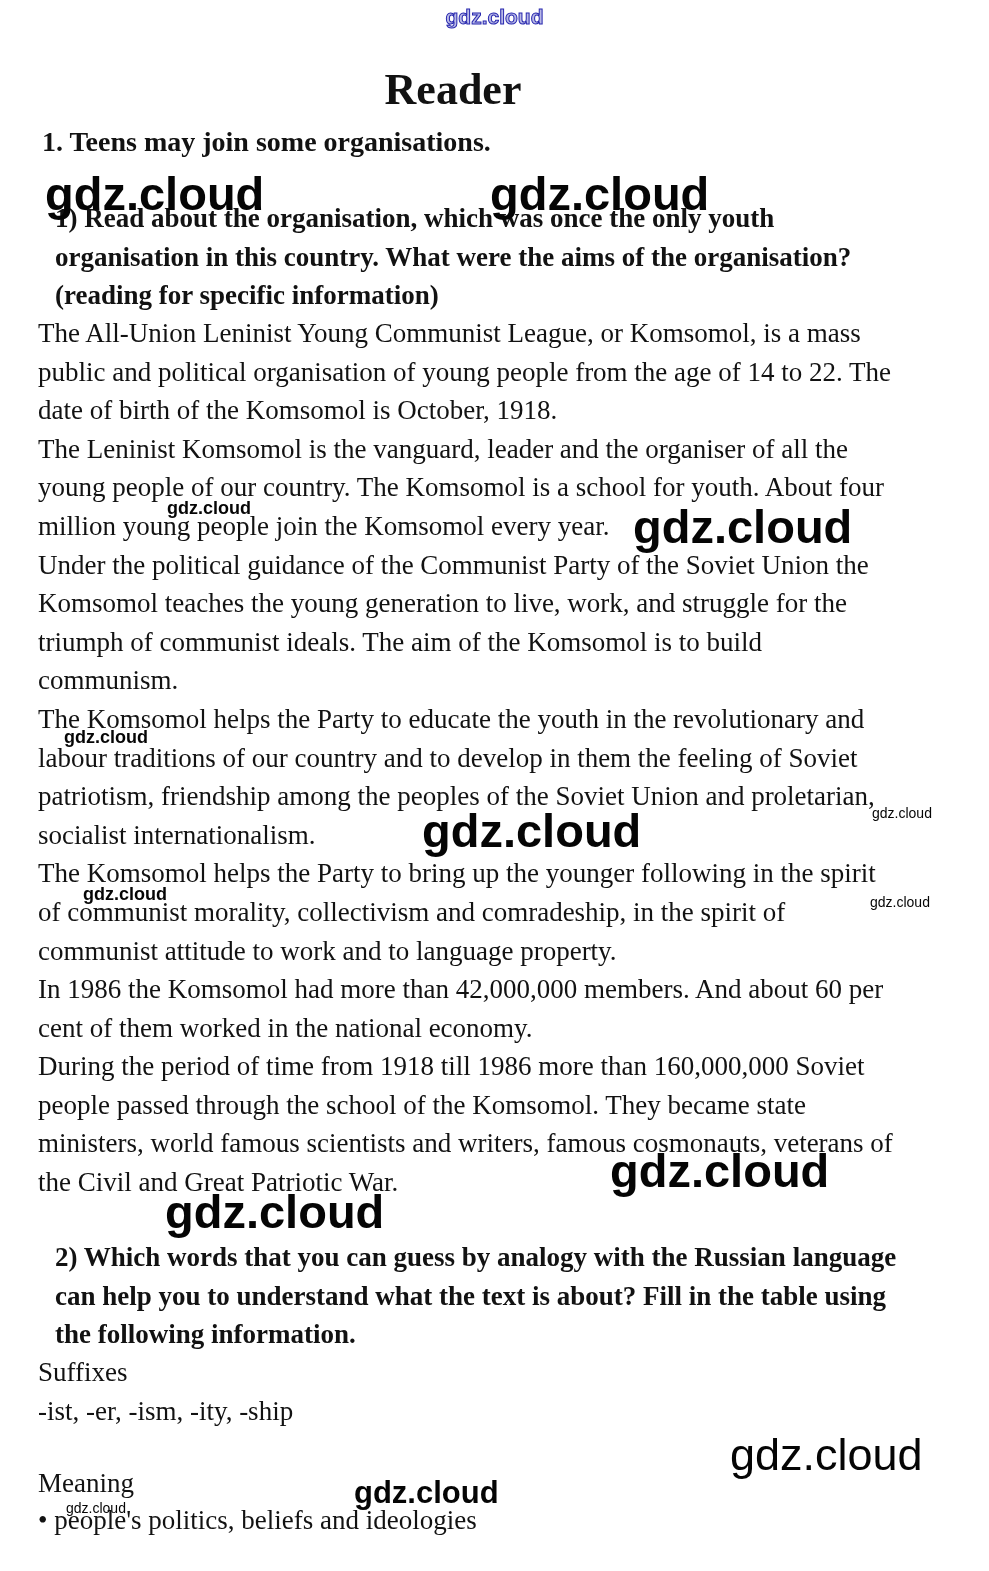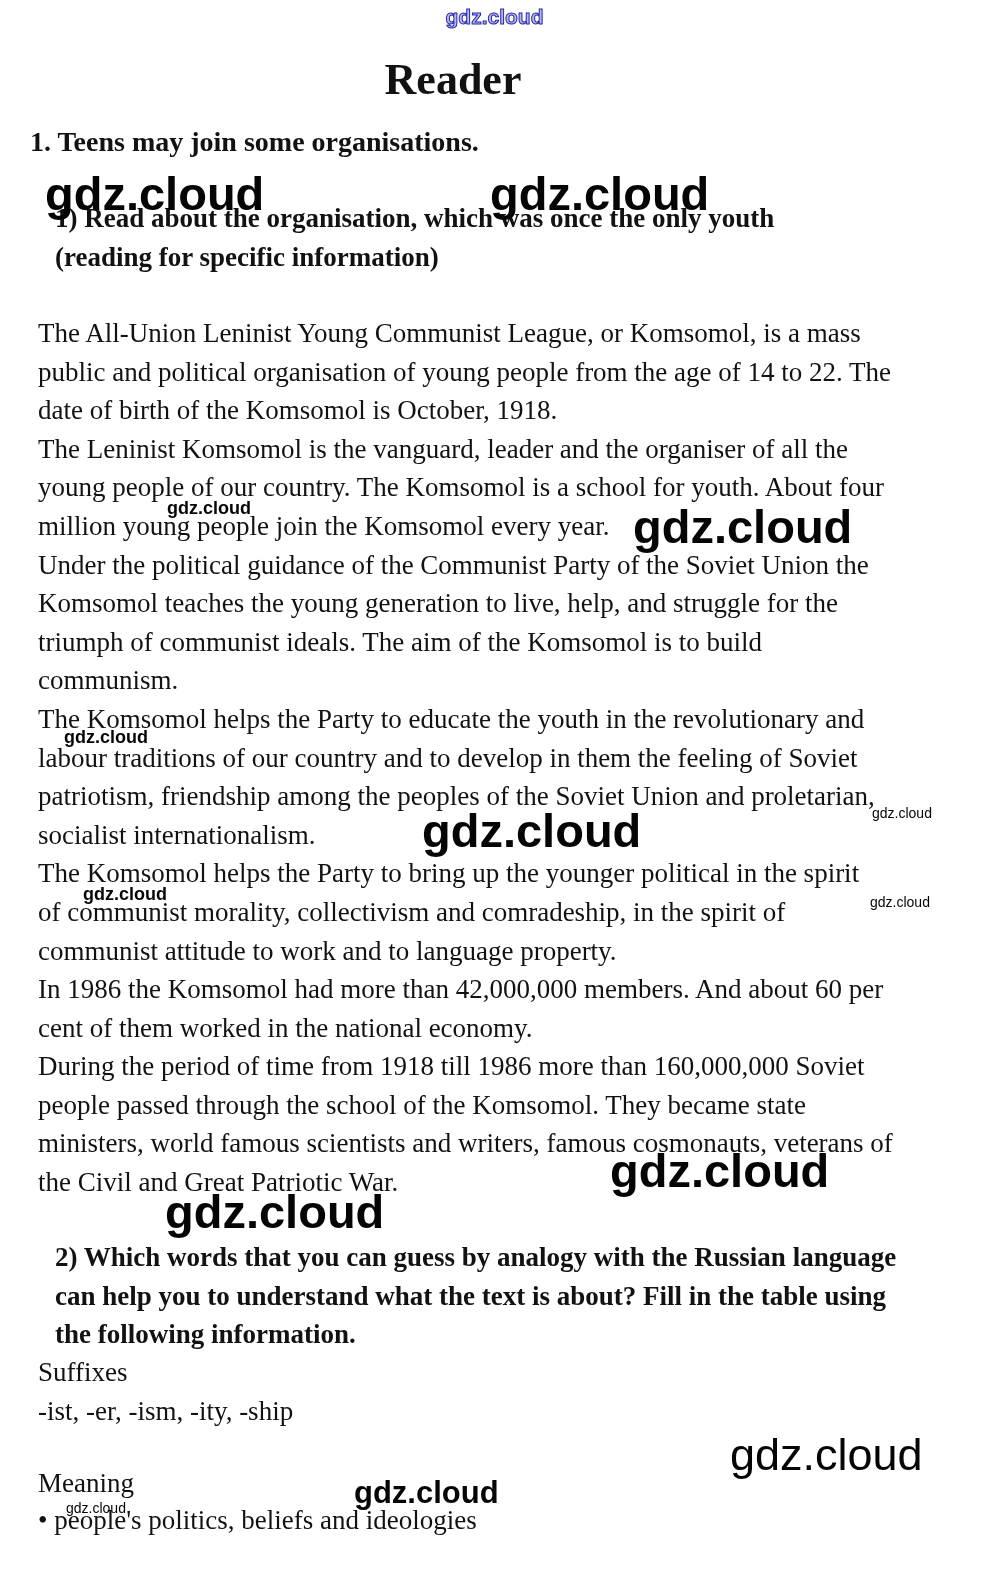--- a/index.html
+++ b/index.html
@@ -31,26 +31,26 @@
     line-height:1;
     z-index:3;
   }
   .wm-big    { font-size:47px; font-weight:700; }
   .wm-big-lt { font-size:45px; font-weight:400; }
   .wm-med    { font-size:31px; font-weight:700; }
   .wm-sm     { font-size:18px; font-weight:700; }
   .wm-xs     { font-size:14px; font-weight:400; }
 
   .title {
-    position:absolute; top:54px; left:0; width:906px;
+    position:absolute; top:64px; left:0; width:906px;
     text-align:center;
     font-size:44px; font-weight:bold;
   }
   .heading1 {
-    position:absolute; top:126px; left:30px;
+    position:absolute; top:126px; left:42px;
     font-size:28px; font-weight:bold;
     white-space:nowrap;
   }
   .sec {
     position:absolute; left:38px;
     font-size:27px;
     line-height:38.6px;
     z-index:1;
   }
   .sec .line { white-space:nowrap; }
@@ -84,39 +84,40 @@
   <div class="wm wm-sm" style="left:83px;  top:885px;">gdz.cloud</div>
   <div class="wm wm-xs" style="left:870px; top:895px;">gdz.cloud</div>
   <div class="wm wm-xs" style="left:66px;  top:1501px;">gdz.cloud</div>
 
   <div class="title">Reader</div>
 
   <div class="heading1">1. Teens may join some organisations.</div>
 
   <div id="task1" class="sec sec-bold">
       <div class="line">1) Read about the organisation, which was once the only youth</div>
+      <div class="line">organisation in this country. What were the aims of the organisation?</div>
       <div class="line">(reading for specific information)</div>
     </div>
 
   <div id="article" class="sec">
       <div class="line">The All-Union Leninist Young Communist League, or Komsomol, is a mass</div>
       <div class="line">public and political organisation of young people from the age of 14 to 22. The</div>
       <div class="line">date of birth of the Komsomol is October, 1918.</div>
       <div class="line">The Leninist Komsomol is the vanguard, leader and the organiser of all the</div>
       <div class="line">young people of our country. The Komsomol is a school for youth. About four</div>
       <div class="line">million young people join the Komsomol every year.</div>
       <div class="line">Under the political guidance of the Communist Party of the Soviet Union the</div>
-      <div class="line">Komsomol teaches the young generation to live, help, and struggle for the</div>
+      <div class="line">Komsomol teaches the young generation to live, work, and struggle for the</div>
       <div class="line">triumph of communist ideals. The aim of the Komsomol is to build</div>
       <div class="line">communism.</div>
       <div class="line">The Komsomol helps the Party to educate the youth in the revolutionary and</div>
       <div class="line">labour traditions of our country and to develop in them the feeling of Soviet</div>
       <div class="line">patriotism, friendship among the peoples of the Soviet Union and proletarian,</div>
       <div class="line">socialist internationalism.</div>
-      <div class="line">The Komsomol helps the Party to bring up the younger political in the spirit</div>
+      <div class="line">The Komsomol helps the Party to bring up the younger following in the spirit</div>
       <div class="line">of communist morality, collectivism and comradeship, in the spirit of</div>
       <div class="line">communist attitude to work and to language property.</div>
       <div class="line">In 1986 the Komsomol had more than 42,000,000 members. And about 60 per</div>
       <div class="line">cent of them worked in the national economy.</div>
       <div class="line">During the period of time from 1918 till 1986 more than 160,000,000 Soviet</div>
       <div class="line">people passed through the school of the Komsomol. They became state</div>
       <div class="line">ministers, world famous scientists and writers, famous cosmonauts, veterans of</div>
       <div class="line">the Civil and Great Patriotic War.</div>
     </div>
 

